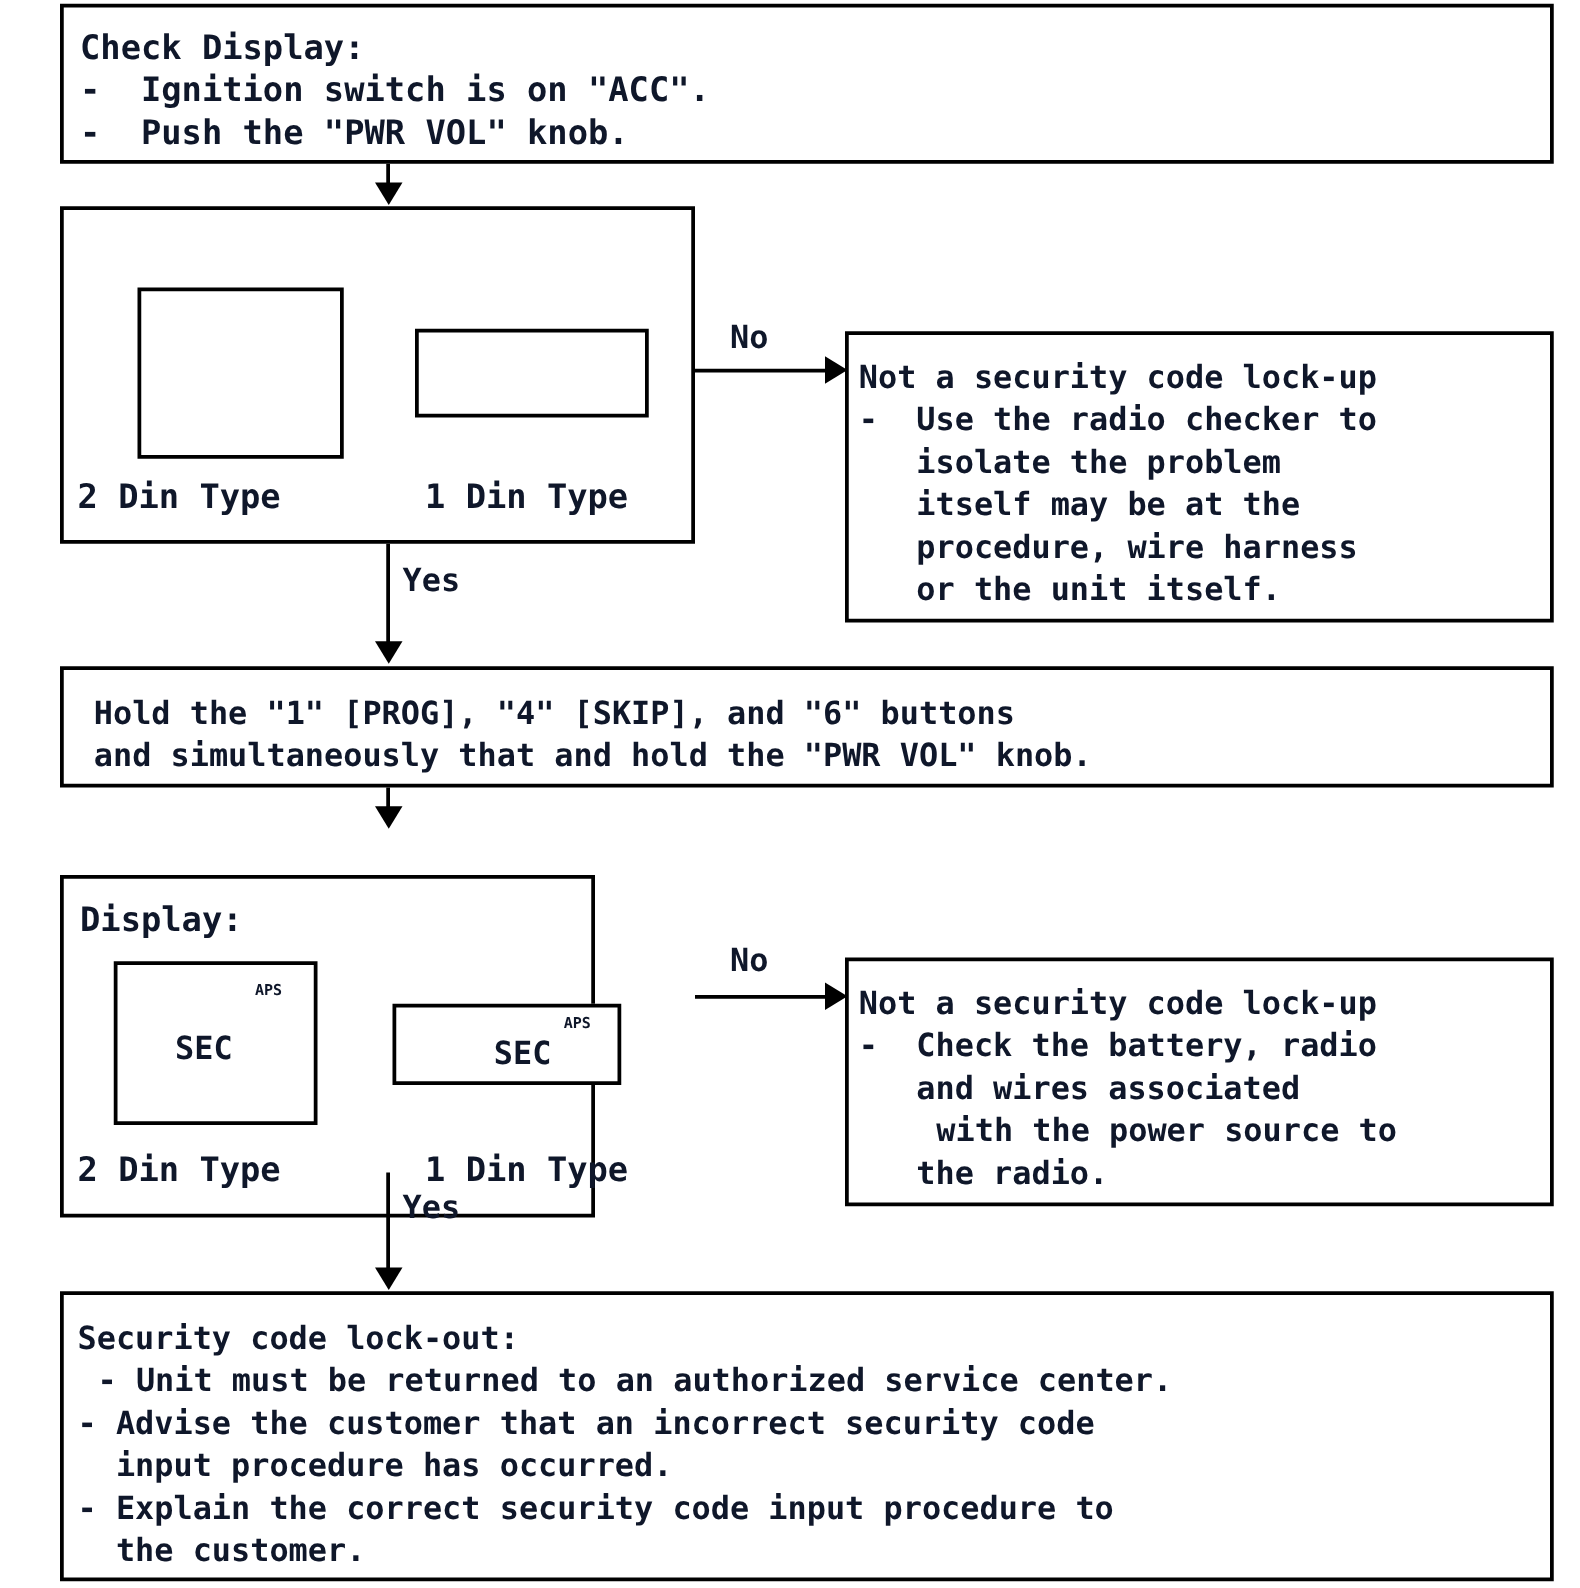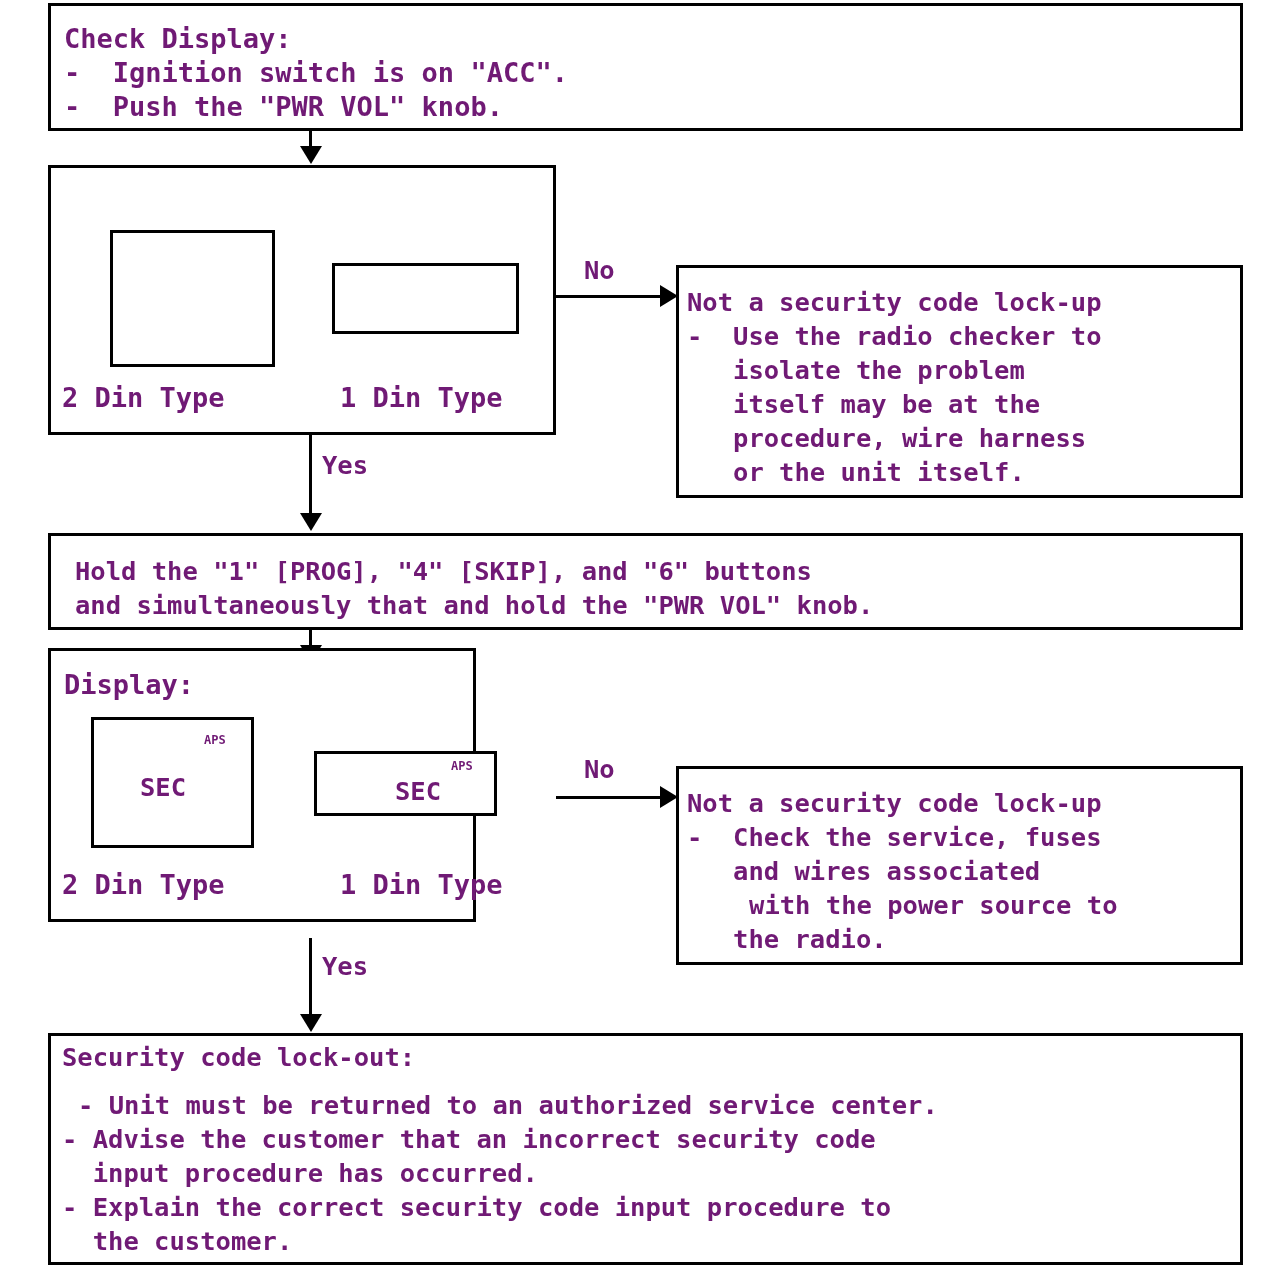--- a/index.html
+++ b/index.html
@@ -20,21 +20,21 @@
     position: absolute;
     box-sizing: border-box;
     border: 3px solid #000000;
     background: #ffffff;
   }
   .txt {
     position: absolute;
     white-space: pre;
     font-family: "DejaVu Sans Mono", "Liberation Mono", monospace;
     font-weight: bold;
-    color: #701a75;
+    color: #0f172a;
     line-height: 34px;
     letter-spacing: 0px;
   }
   .t28 { font-size: 27px; }
   .t26 { font-size: 25.5px; }
   .t15 { font-size: 12px; line-height: 16px; }
 
   .screen {
     position: absolute;
     box-sizing: border-box;
@@ -111,21 +111,21 @@
   <div class="txt t26" style="left:322px; top:448px;">Yes</div>
 
   <div class="box" style="left:48px; top:533px; width:1195px; height:97px;">
     <div class="txt t26" style="left:24px; top:18px;">Hold the "1" [PROG], "4" [SKIP], and "6" buttons</div>
     <div class="txt t26" style="left:24px; top:52px;">and simultaneously that and hold the "PWR VOL" knob.</div>
   </div>
 
   <div class="vline" style="left:309px; top:630px; height:18px;"></div>
   <div class="arrow-down" style="left:300px; top:645px;"></div>
 
-  <div class="box" style="left:48px; top:648px; width:428px; height:274px;">
+  <div class="box" style="left:48px; top:700px; width:428px; height:274px;">
     <div class="txt t28" style="left:13px; top:17px;">Display:</div>
 
     <div class="screen" style="left:40px; top:66px; width:163px; height:131px;">
       <div class="txt t15" style="left:110px; top:12px;"></div>
       <div class="txt t15" style="left:110px; top:12px;">APS</div>
       <div class="txt t26" style="left:46px; top:50px;">SEC</div>
     </div>
 
     <div class="screen" style="left:263px; top:100px; width:183px; height:65px;">
       <div class="txt t15" style="left:134px; top:4px;">APS</div>
@@ -135,32 +135,32 @@
     <div class="txt t28" style="left:11px; top:217px;">2 Din Type</div>
     <div class="txt t28" style="left:289px; top:217px;">1 Din Type</div>
   </div>
 
   <div class="hline" style="left:556px; top:796px; width:108px;"></div>
   <div class="arrow-right" style="left:660px; top:786px;"></div>
   <div class="txt t26" style="left:584px; top:752px;">No</div>
 
   <div class="box" style="left:676px; top:766px; width:567px; height:199px;">
     <div class="txt t26" style="left:8px; top:17px;">Not a security code lock-up</div>
-    <div class="txt t26" style="left:8px; top:51px;">-  Check the service, fuses</div>
+    <div class="txt t26" style="left:8px; top:51px;">-  Check the battery, radio</div>
     <div class="txt t26" style="left:8px; top:85px;">   and wires associated</div>
     <div class="txt t26" style="left:24px; top:119px;">   with the power source to</div>
     <div class="txt t26" style="left:8px; top:153px;">   the radio.</div>
   </div>
 
   <div class="vline" style="left:309px; top:938px; width:3px; height:78px;"></div>
   <div class="arrow-down" style="left:300px; top:1014px;"></div>
   <div class="txt t26" style="left:322px; top:949px;">Yes</div>
 
   <div class="box" style="left:48px; top:1033px; width:1195px; height:232px;">
-    <div class="txt t26" style="left:11px; top:4px;">Security code lock-out:</div>
+    <div class="txt t26" style="left:11px; top:18px;">Security code lock-out:</div>
     <div class="txt t26" style="left:11px; top:52px;margin-left:16px;">- Unit must be returned to an authorized service center.</div>
     <div class="txt t26" style="left:11px; top:86px;">- Advise the customer that an incorrect security code</div>
     <div class="txt t26" style="left:11px; top:120px;">  input procedure has occurred.</div>
     <div class="txt t26" style="left:11px; top:154px;">- Explain the correct security code input procedure to</div>
     <div class="txt t26" style="left:11px; top:188px;">  the customer.</div>
   </div>
 
 </div>
 
 </body></html>

